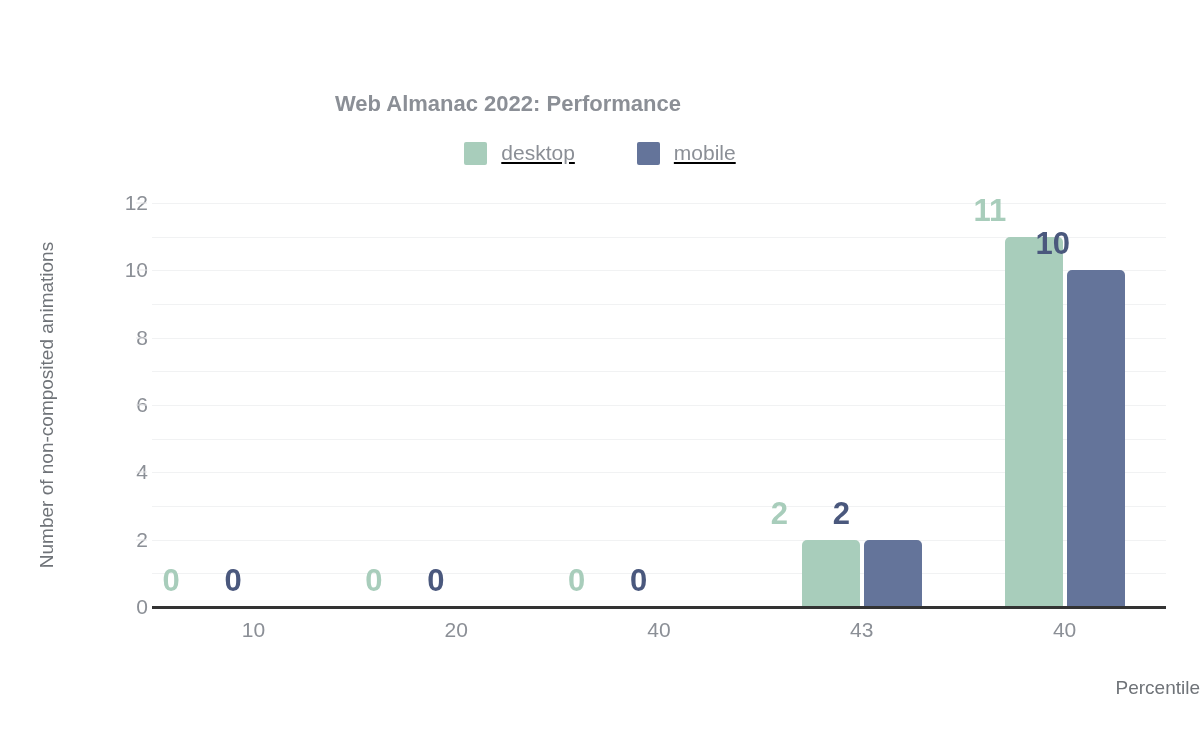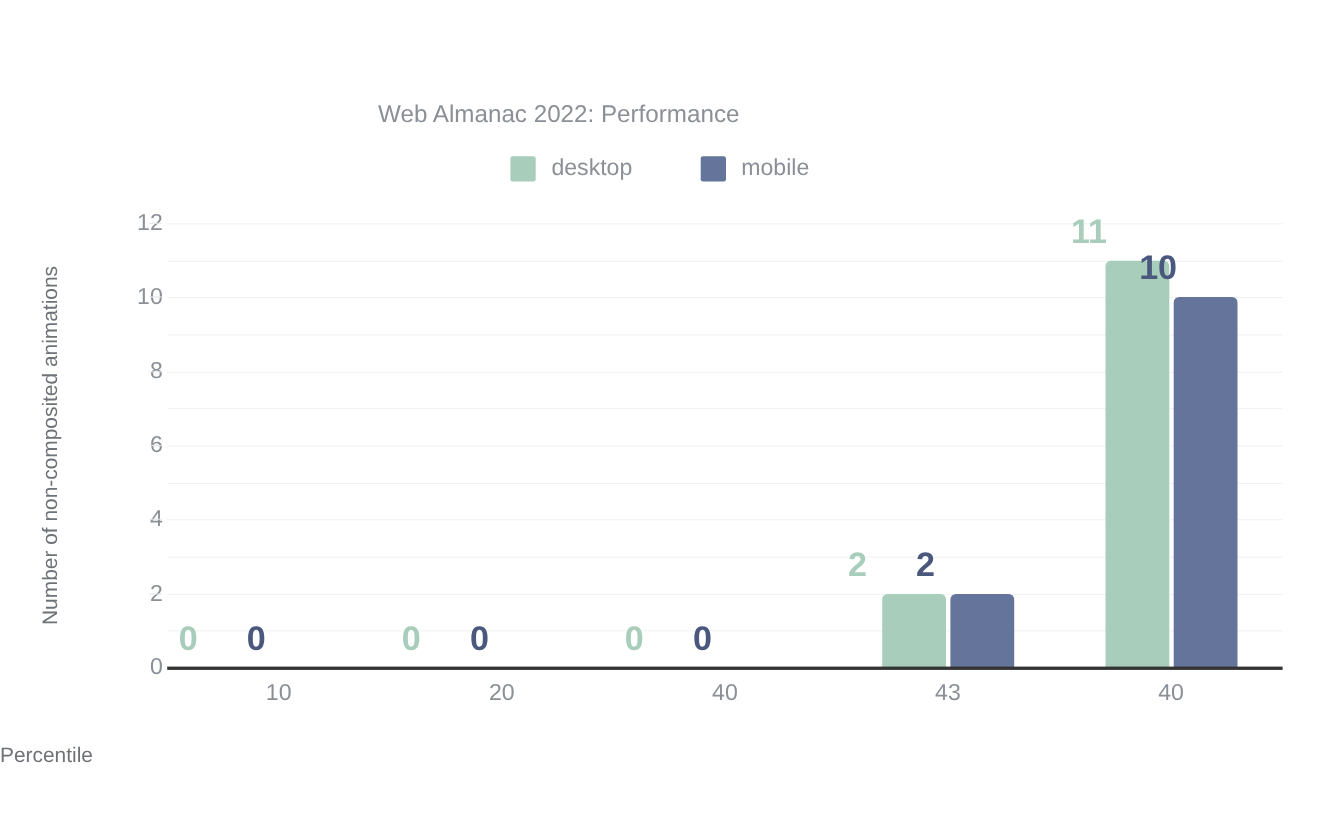--- a/index.html
+++ b/index.html
@@ -35,35 +35,36 @@
     color: #1f2d4d;
     white-space: nowrap;
   }
   .chart-subtitle {
     position: absolute;
     top: 91px;
     left: 0;
     width: 1016px;
     text-align: center;
     font-size: 22px;
-    font-weight: normal;
+    font-weight: bold;
     color: #8b8f96;
     white-space: nowrap;
   }
 
   
   .legend {
     position: absolute;
     top: 141px;
     left: 0;
     width: 1200px;
     display: flex;
     justify-content: center;
     align-items: center;
     gap: 62px;
+    text-decoration: underline;
   }
   .legend-item {
     display: flex;
     align-items: center;
     gap: 14px;
   }
   .legend-swatch {
     width: 23px;
     height: 23px;
     border-radius: 2px;
@@ -145,21 +146,21 @@
     font-size: 21px;
     color: #8b8f96;
     transform: translateX(-100px);
     white-space: nowrap;
   }
   .x-axis-title {
     position: absolute;
     top: 677px;
     left: 0;
     width: 1200px;
-    text-align: left;
+    text-align: right;
     font-size: 19px;
     color: #6f7378;
   }
 
   
   .bar {
     position: absolute;
     bottom: 0;
     border-radius: 5px 5px 0 0;
   }

